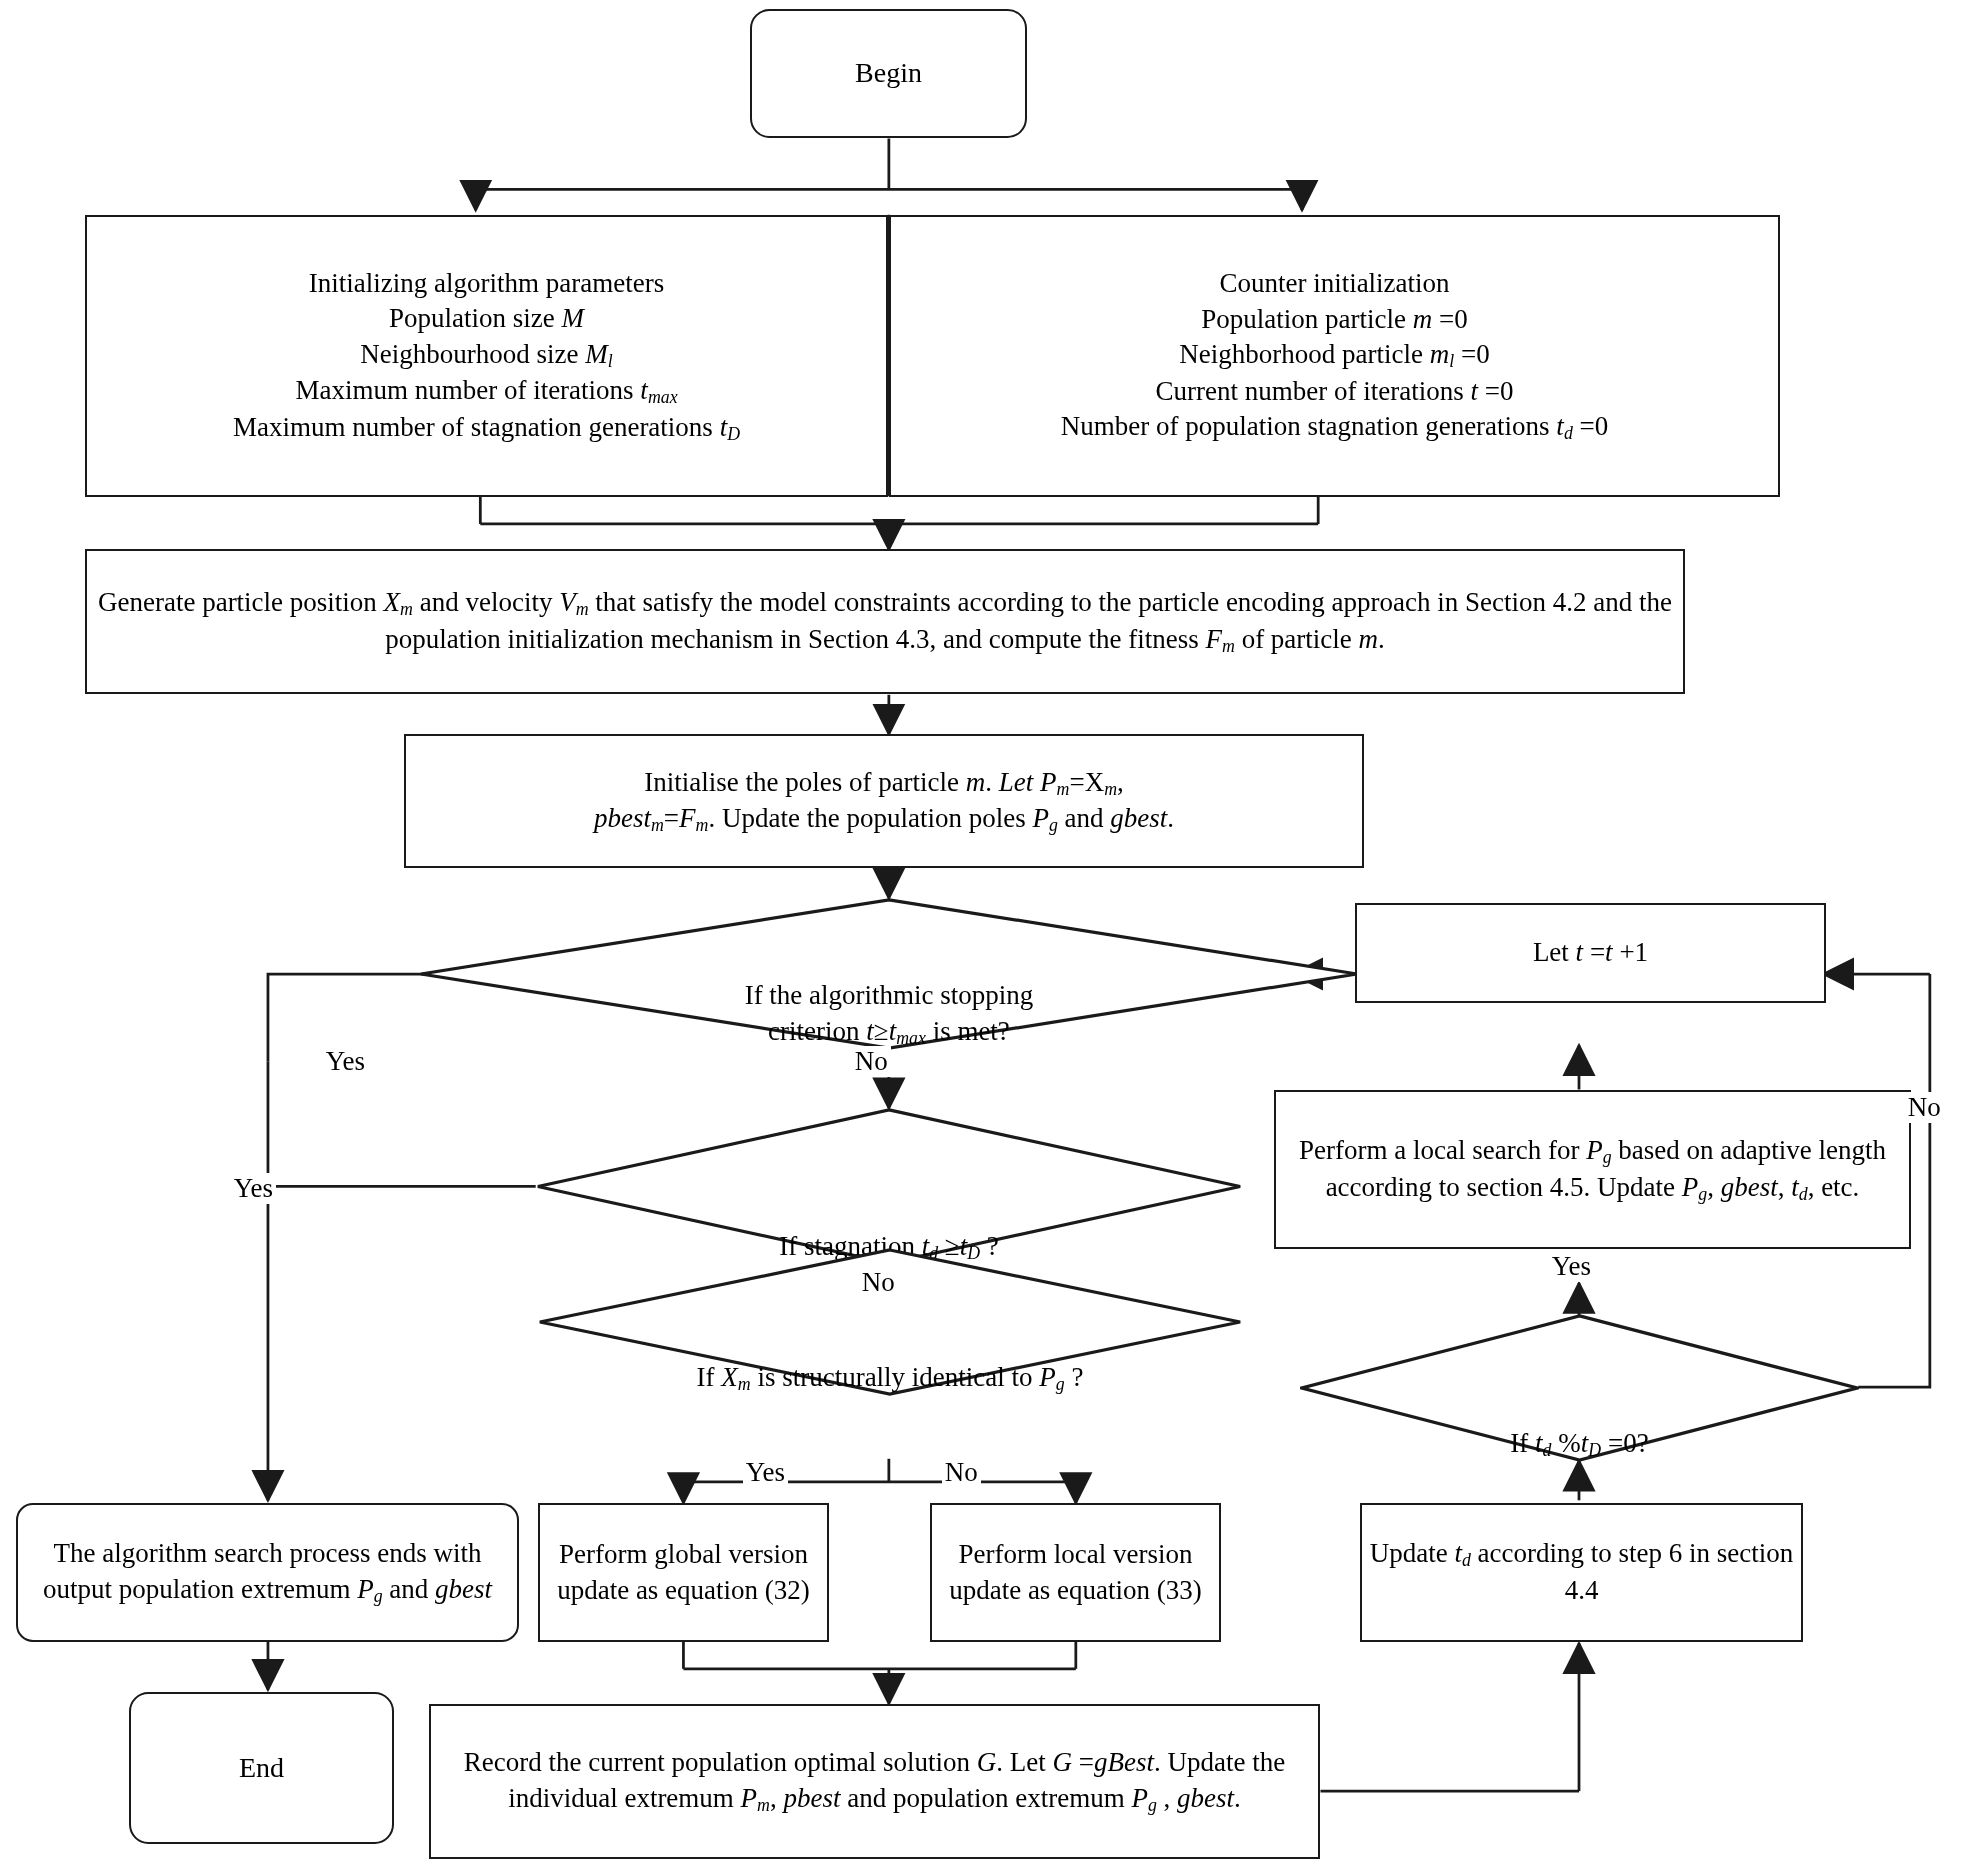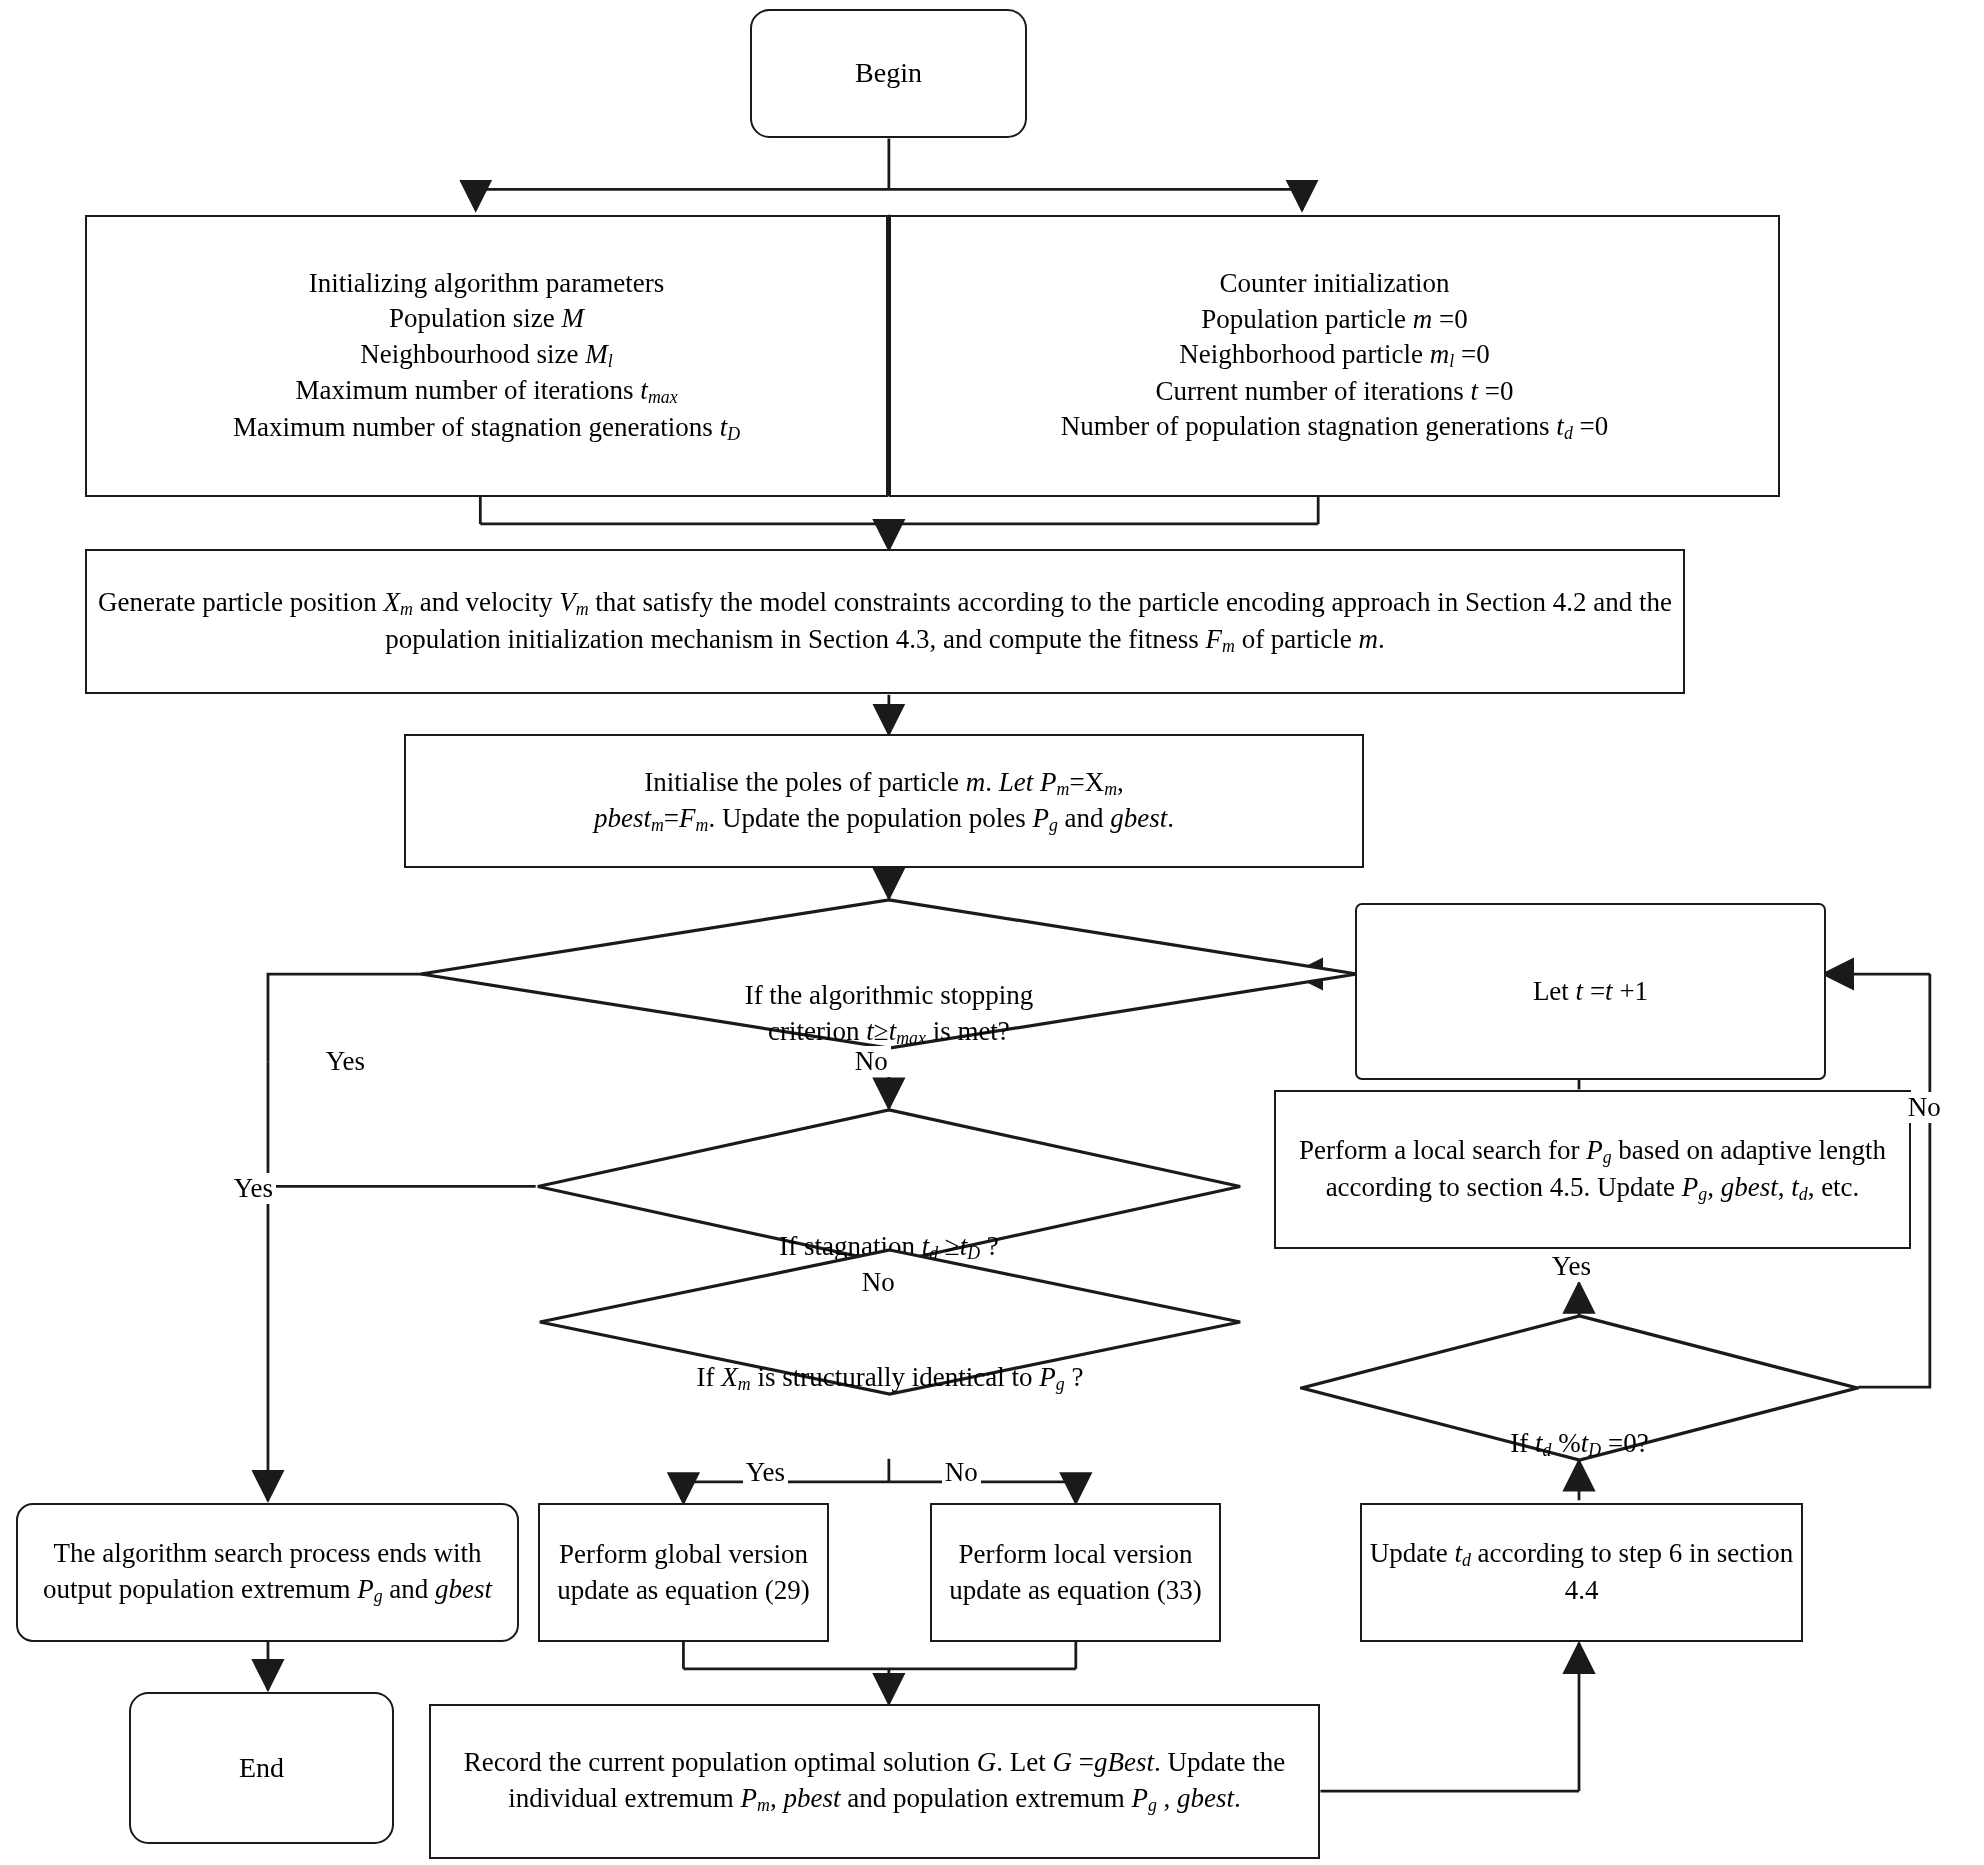--- a/index.html
+++ b/index.html
@@ -129,21 +129,21 @@
 
   <div class="diamond" style="left:418px;top:898px;width:942px;height:152px;">
     <svg viewBox="0 0 2040 330" width="942" height="152">
       <polygon points="1020,4 2036,165 1020,326 4,165" fill="#fff" stroke="#1a1a1a" stroke-width="7"></polygon>
     </svg>
     <div class="dtxt f58">
       <span>If the algorithmic stopping<br>criterion <i>t</i>≥<i>t<sub>max</sub></i> is met?</span>
     </div>
   </div>
 
-  <div class="node f58" style="left:1355px;top:903px;width:471px;height:177px;border-radius:7px;">
+  <div class="node f58" style="left:1355px;top:903px;width:471px;height:100px;">
     <span class="txt">
       Let <i>t</i> =<i>t</i> +1
     </span>
   </div>
 
   <div class="diamond" style="left:536px;top:1108px;width:706px;height:157px;">
     <svg viewBox="0 0 1530 340" width="706" height="157">
       <polygon points="765,4 1526,170 765,336 4,170" fill="#fff" stroke="#1a1a1a" stroke-width="7"></polygon>
     </svg>
     <div class="dtxt f58">
@@ -182,21 +182,21 @@
       The algorithm search process
       ends with output population
       extremum <i>P<sub>g</sub></i> and <i>gbest</i>
     </span>
   </div>
 
   <div class="node f58" style="left:538px;top:1503px;width:291px;height:139px;">
     <span class="txt">
       Perform global
       version update
-      as equation (29)
+      as equation (32)
     </span>
   </div>
 
   <div class="node f58" style="left:930px;top:1503px;width:291px;height:139px;">
     <span class="txt">
       Perform local
       version update
       as equation (33)
     </span>
   </div>

